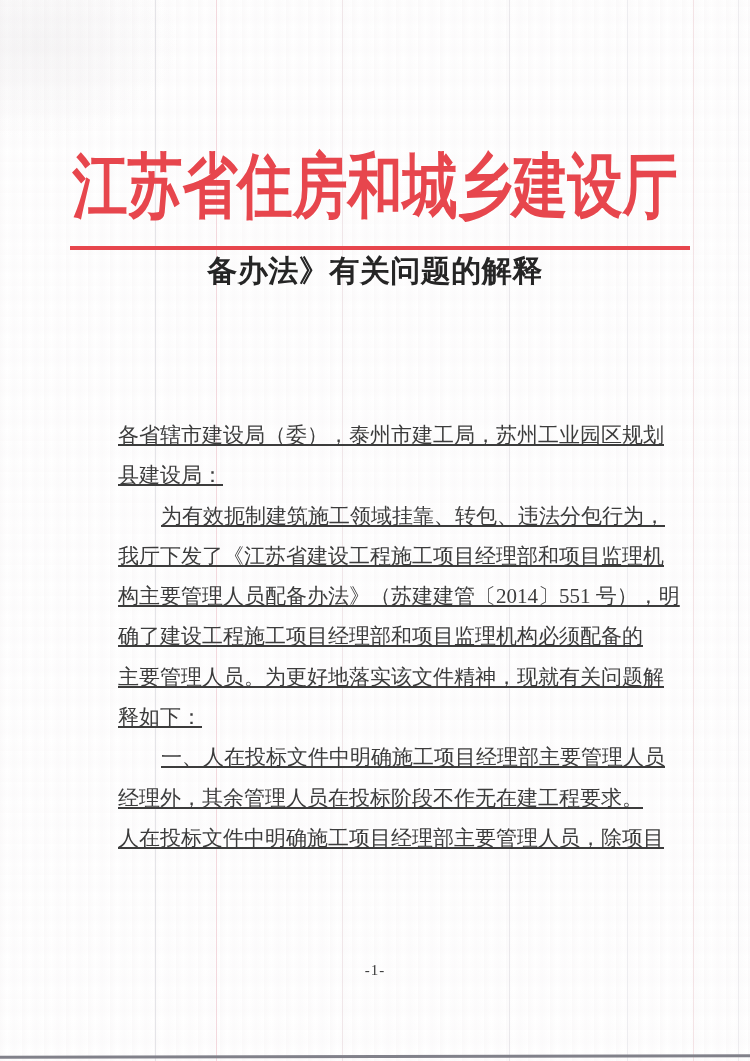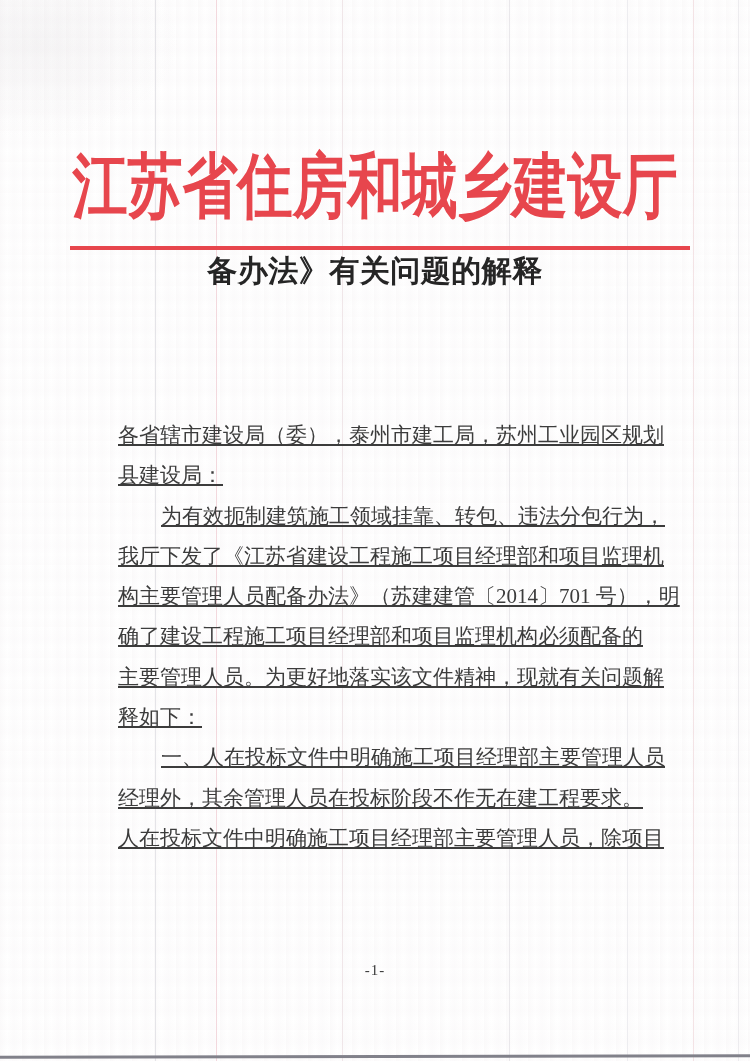--- a/index.html
+++ b/index.html
@@ -149,21 +149,21 @@
 
   <div class="doc-title">
     <div>备办法》有关问题的解释</div>
   </div>
 
   <div class="body-text">
       <div class="body-line">各省辖市建设局（委），泰州市建工局，苏州工业园区规划</div>
       <div class="body-line">县建设局：</div>
       <div class="body-line indent">为有效扼制建筑施工领域挂靠、转包、违法分包行为，</div>
       <div class="body-line">我厅下发了《江苏省建设工程施工项目经理部和项目监理机</div>
-      <div class="body-line">构主要管理人员配备办法》（苏建建管〔2014〕701 号），明</div>
+      <div class="body-line">构主要管理人员配备办法》（苏建建管〔2014〕551 号），明</div>
       <div class="body-line">确了建设工程施工项目经理部和项目监理机构必须配备的</div>
       <div class="body-line">主要管理人员。为更好地落实该文件精神，现就有关问题解</div>
       <div class="body-line">释如下：</div>
       <div class="body-line indent">一、人在投标文件中明确施工项目经理部主要管理人员</div>
       <div class="body-line">经理外，其余管理人员在投标阶段不作无在建工程要求。</div>
       <div class="body-line">人在投标文件中明确施工项目经理部主要管理人员，除项目</div>
     </div>
 
   <div class="page-number">-1-</div>
 

